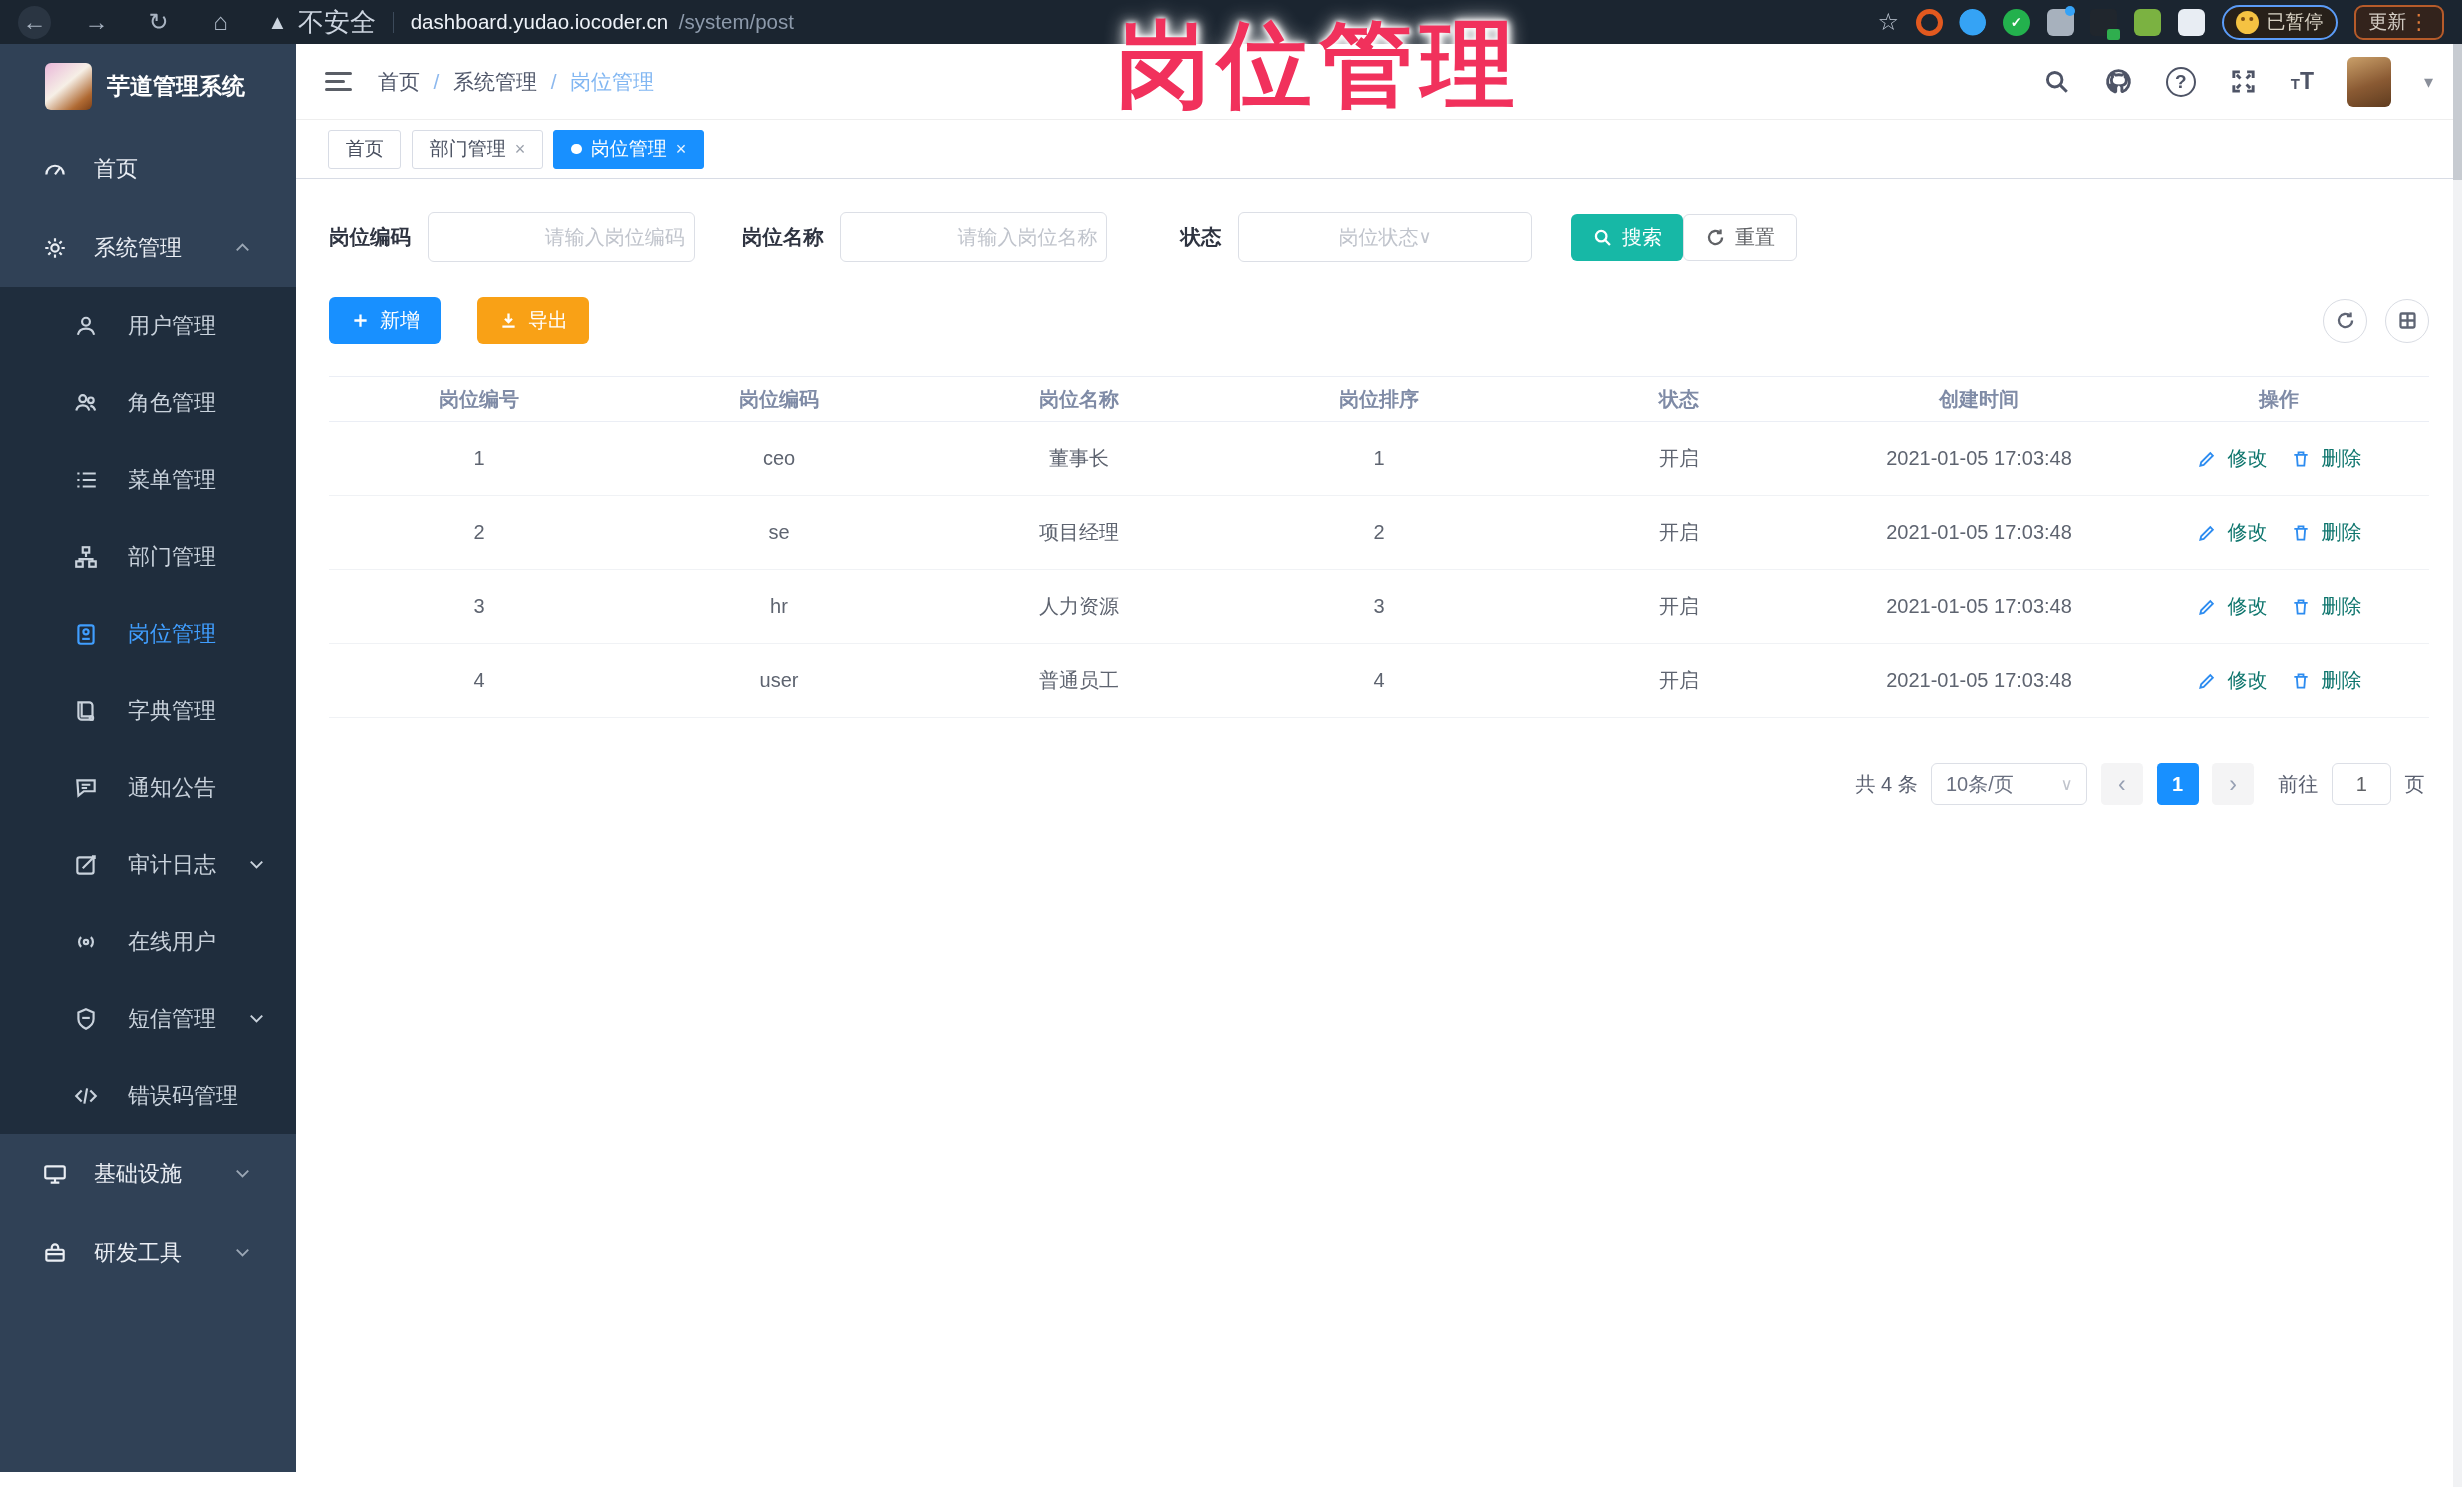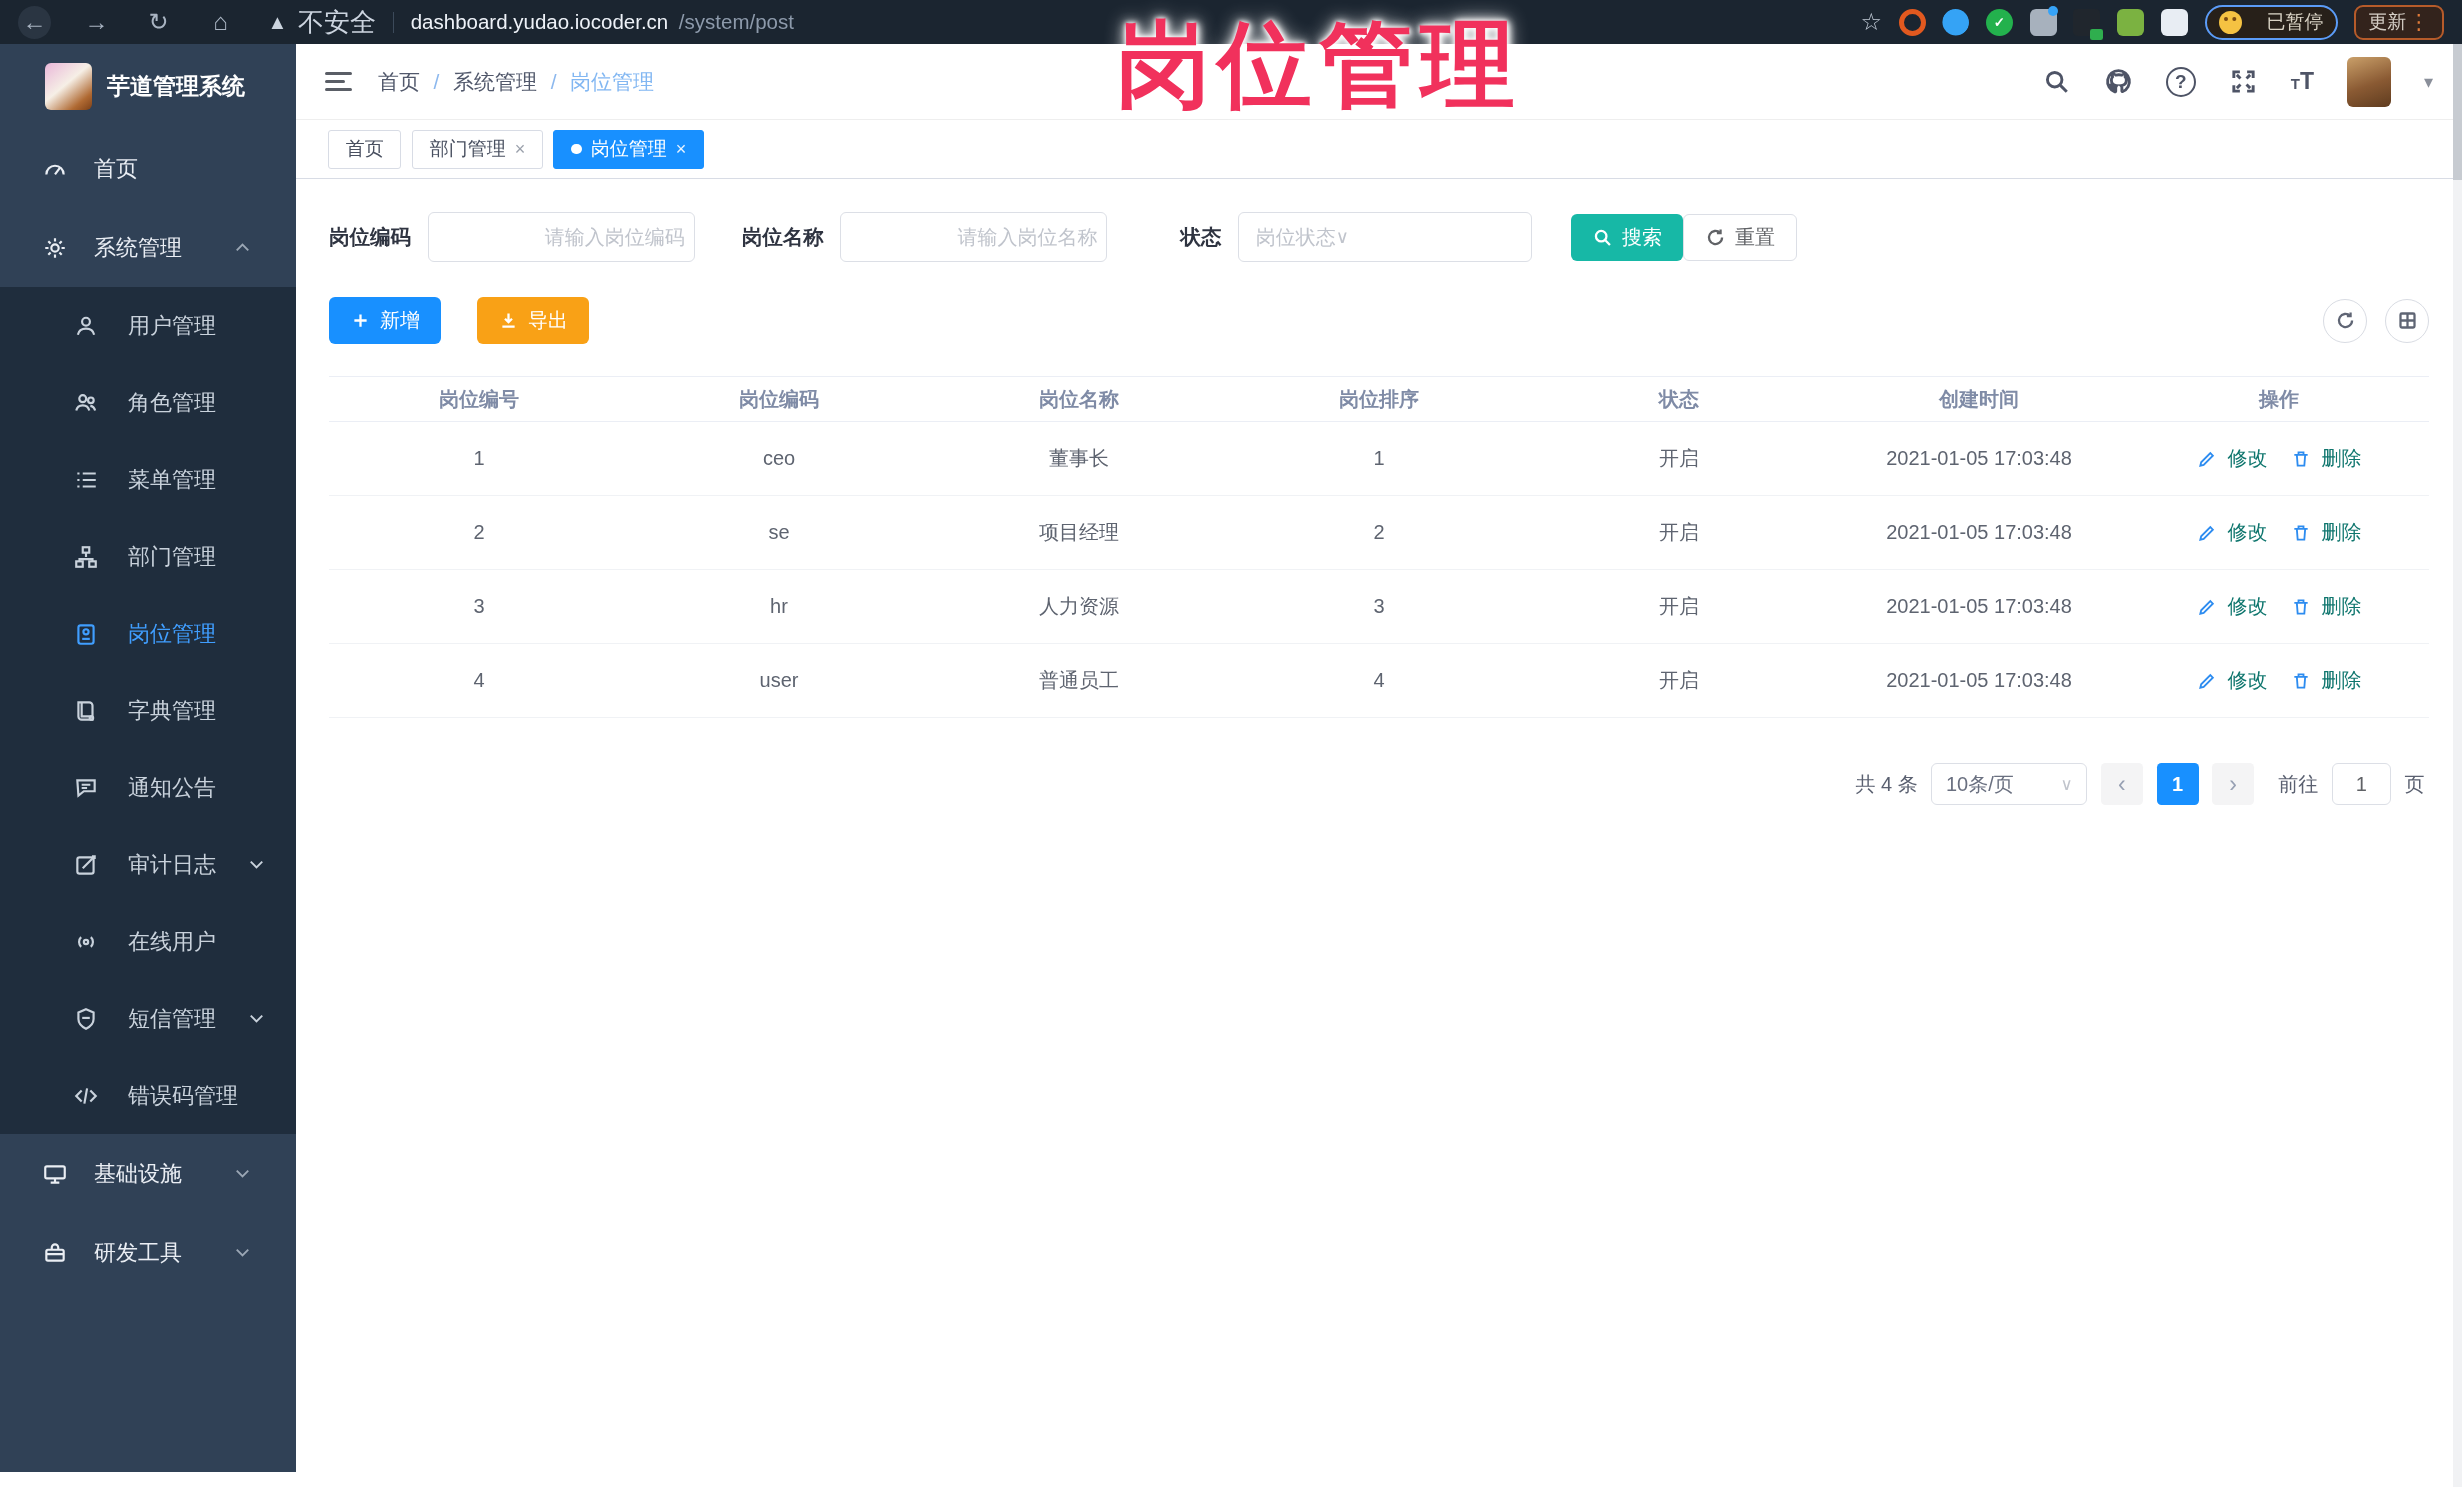--- a/index.html
+++ b/index.html
@@ -23,21 +23,21 @@
   .ext { width:27px; height:27px; border-radius:50%; display:grid; place-items:center; font-size:13.6px; }
   .ext.ring { border:5.3px solid #e2591f; background:transparent; }
   .ext.drop { background:#35a3f5; clip-path:circle(50%); }
   .ext.check { background:#23b14d; color:#fff; font-weight:bold; }
   .ext.grid { background:#a7b1bd; border-radius:6px; position:relative; }
   .ext.grid::after { content:""; position:absolute; right:-1.5px; top:-3px; width:10.6px; height:10.6px; border-radius:50%; background:#36a3f7; }
   .ext.rows { background:#20262d; border-radius:4.5px; position:relative; }
   .ext.rows::after { content:""; position:absolute; right:-3px; bottom:-4.5px; width:13.6px; height:10.6px; border-radius:2.3px; background:#2fae4e; }
   .ext.gpuzzle { background:#7bb241; border-radius:6px; }
   .ext.wpuzzle { background:#e8edf3; border-radius:6px; }
-  .pill { height:35px; display:flex; align-items:center; gap:25px; border-radius:18px; padding:0 12px; font-size:19px; }
+  .pill { height:35px; display:flex; align-items:center; gap:8px; border-radius:18px; padding:0 12px; font-size:19px; }
   .pill.paused { border:2.3px solid #5b9cf8; background:#272019; color:#d8d2c4; }
   .face { width:23px; height:23px; border-radius:50%; background:#f5c242; position:relative; }
   .face::after { content:""; position:absolute; left:5.3px; top:6.8px; width:3.8px; height:3.8px; background:#7a4b12; border-radius:50%; box-shadow:8.3px 0 0 #7a4b12; }
   .pill.update { border:2.3px solid #b65b2a; border-radius:9px; background:#33231c; color:#d3ccc4; gap:2px; }
   .pill.update .dots { color:#e07b39; font-size:21px; letter-spacing:0.8px; }
 
   
   .app { display:flex; height:1428px; }
 
   
@@ -78,21 +78,21 @@
   .tab.active .x { color:#eaf4ff; }
   .tab .dot { width:10.6px; height:10.6px; border-radius:50%; background:#fff; }
 
   .content { flex:1; padding:33px 33px 0 33px; position:relative; }
 
   .filter-row { display:flex; align-items:center; }
   .fgroup { display:flex; align-items:center; }
   .flabel { font-size:20.5px; font-weight:bold; color:#2f3441; margin-right:16.7px; white-space:nowrap; }
   .inp { width:267px; height:50px; border:1.5px solid #dcdfe6; border-radius:6px; padding:0 9px; font-size:20px; color:#606266; outline:none; font-family:inherit;text-align:right; }
   .inp::placeholder { color:#c0c4cc; }
-  .sel { width:294px; height:50px; border:1.5px solid #dcdfe6; border-radius:6px; padding:0 16.7px; display:flex; align-items:center; justify-content:flex-start; cursor:pointer; }
+  .sel { width:294px; height:50px; border:1.5px solid #dcdfe6; border-radius:6px; padding:0 16.7px; display:flex; align-items:center; justify-content:center; cursor:pointer; }
   .sel .ph { color:#c0c4cc; font-size:20px; }
   .sel .sc { color:#c0c4cc; font-size:18px; }
   .btn { height:47px; border:none; border-radius:6px; font-size:20px; display:inline-flex; align-items:center; gap:9px; padding:0 21px; cursor:pointer; font-family:inherit; }
   .btn-search { background:#17b8a6; color:#fff; margin-left:39px; }
   .btn-reset { background:#fff; color:#606266; border:1.5px solid #dcdfe6; }
   .bi { width:21px; height:21px; stroke:currentColor; fill:none; stroke-width:2.6; }
 
   .toolbar-row { margin-top:35px; display:flex; align-items:center; gap:36px; }
   .btn-add { background:#1890ff; color:#fff; }
   .btn-export { background:#f9a116; color:#fff; }

